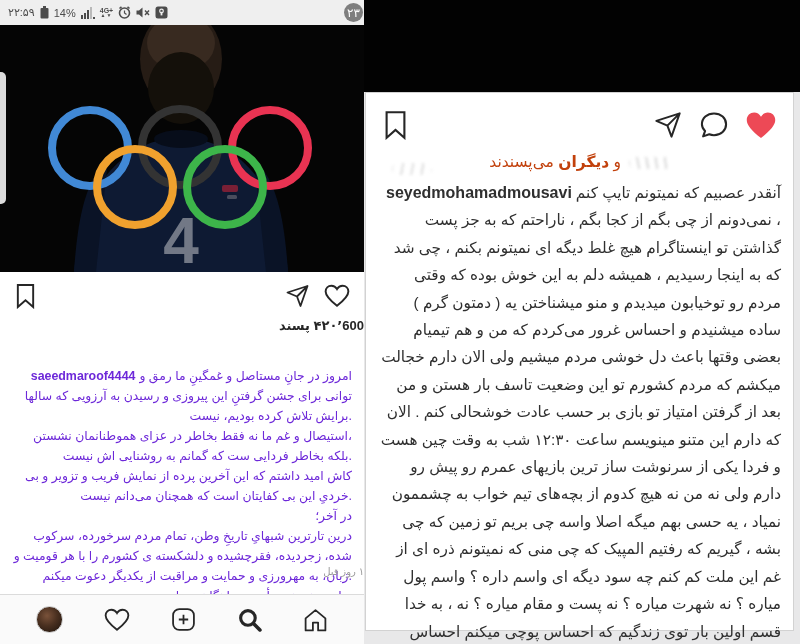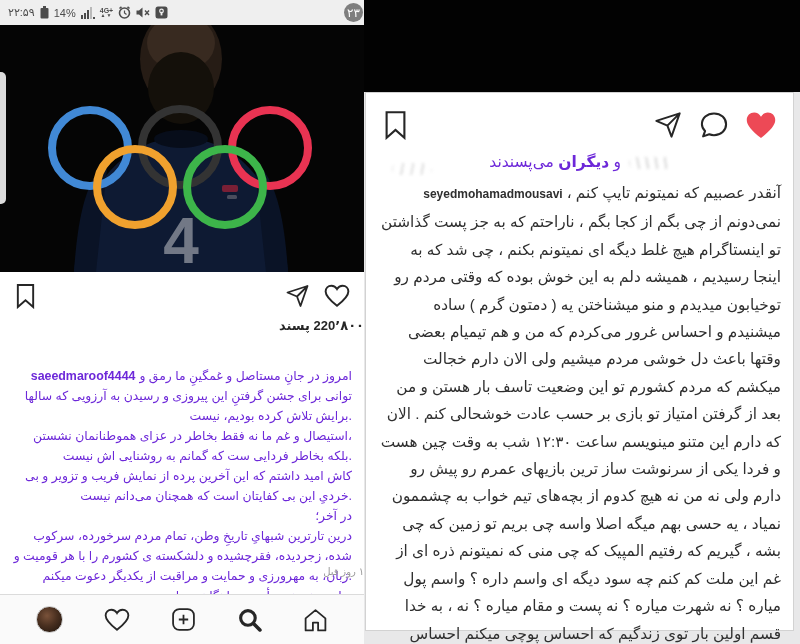--- a/index.html
+++ b/index.html
@@ -41,31 +41,31 @@
           border:1px solid #c9c9c9;}
 
   
   .right-screen{position:absolute;left:364px;top:0;width:436px;height:644px;background:#e8e8e9;}
   .photo-bottom{position:absolute;left:0;top:0;width:436px;height:92px;background:#020202;}
   .card{position:absolute;left:1px;top:92px;width:429px;height:539px;background:#ffffff;
         border:1px solid #d2d2d2;box-sizing:border-box;}
   .action-row-r{position:absolute;left:0;top:12px;width:100%;height:40px;display:flex;
                 align-items:center;padding:0 16px;box-sizing:border-box;}
   .action-row-r .spacer{flex:1;}
-  .likes-r{position:absolute;left:0;top:58px;width:100%;height:26px;font-size:15.5px;color:#6d28d9;}
+  .likes-r{position:absolute;left:0;top:58px;width:100%;height:26px;font-size:15.5px;color:#c2410c;}
   .likes-r .liked-text{position:absolute;right:172px;top:2px;direction:rtl;white-space:nowrap;}
   .likes-r .liked-text b{font-weight:bold;}
   .smudge{position:absolute;top:6px;height:12px;border-radius:6px;opacity:.55;filter:blur(1.5px);}
   .smudge.right{right:120px;width:44px;
       background:repeating-linear-gradient(80deg,#b9b9b9 0 2px,transparent 2px 9px);}
   .smudge.far-left{left:26px;width:40px;top:12px;
       background:repeating-linear-gradient(100deg,#c4c4c4 0 2px,transparent 2px 10px);}
   .caption-r{position:absolute;left:13px;top:86px;width:402px;direction:ltr;text-align:right;
              font-size:15.3px;line-height:27.4px;color:#2f2f2f;}
-  .caption-r b{font-weight:bold;font-size:12px;}
+  .caption-r b{font-weight:bold;font-size:16px;}
   .ml{margin-left:4px;}
 </style>
 </head>
 <body>
 
 <div class="canvas">
 
   <div class="left-screen">
 
     <div class="statusbar">
@@ -155,21 +155,21 @@
             <path d="M22 2 L11.5 12.5 M22 2 L15 22 L11.5 12.5 L2 8.5 Z" fill="none" stroke="#262626" stroke-width="1.8" stroke-linejoin="round"></path>
           </svg>
       </button>
       <button class="icon-btn">
         <svg width="26" height="24" viewBox="0 0 24 22">
             <path d="M12 20 C5 14.5 1.5 10.5 1.5 6.8 C1.5 3.8 3.8 1.5 6.8 1.5 C8.9 1.5 10.9 2.7 12 4.6 C13.1 2.7 15.1 1.5 17.2 1.5 C20.2 1.5 22.5 3.8 22.5 6.8 C22.5 10.5 19 14.5 12 20 Z" fill="none" stroke="#262626" stroke-width="1.8"></path>
           </svg>
       </button>
     </div>
 
-    <div class="likes-l">220٬۸۰۰ پسند</div>
+    <div class="likes-l">۴۲۰٬600 پسند</div>
 
     <div class="caption-l"><b>saeedmaroof4444</b><span class="pre ml">امروز در جانِ مستاصل و غمگینِ ما رمق و توانی برای جشن گرفتنِ این پیروزی و رسیدن به آرزویی که سالها برایش تلاش کرده بودیم، نیست.
 استیصال و غم ما نه فقط بخاطر در عزای هموطنانمان نشستن،
 بلکه بخاطر فردایی ست که گمانم به روشنایی اش نیست.
 کاش امید داشتم که این آخرین پرده از نمایش فریب و تزویر و بی خردیِ این بی کفایتان است که همچنان می‌دانم نیست.
 در آخر؛
 درین تارترین شبهایِ تاریخِ وطن، تمام مردم سرخورده، سرکوب شده، زجردیده، فقرچشیده و دلشکسته ی کشورم را با هر قومیت و زبان، به مهرورزی و حمایت و مراقبت از یکدیگر دعوت میکنم.
 ما جز هم هیچ مأمن و پناهگاهی نداریم.</span></div>
 
     <div class="timestamp-l">۱ روز قبل</div>

